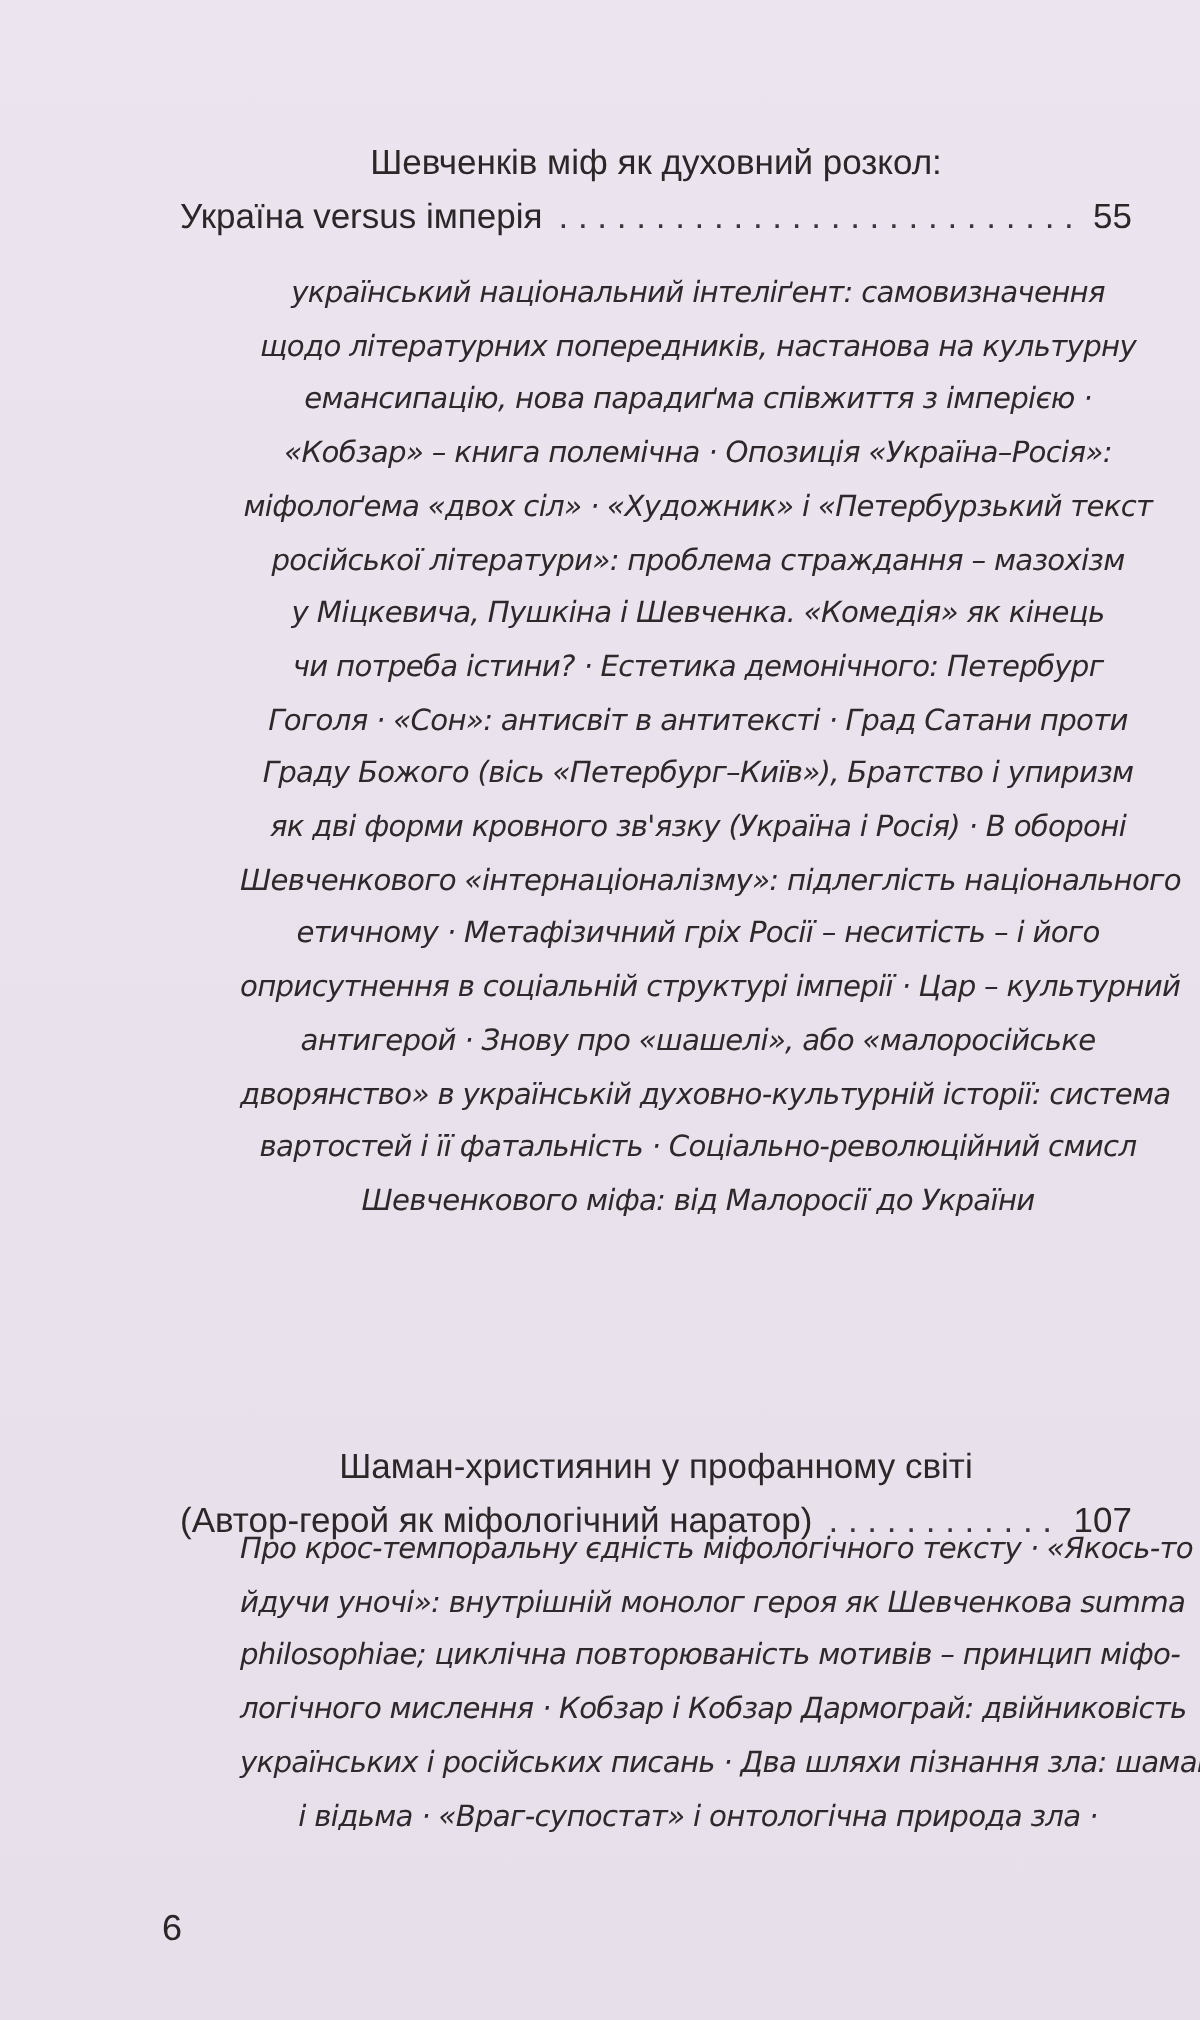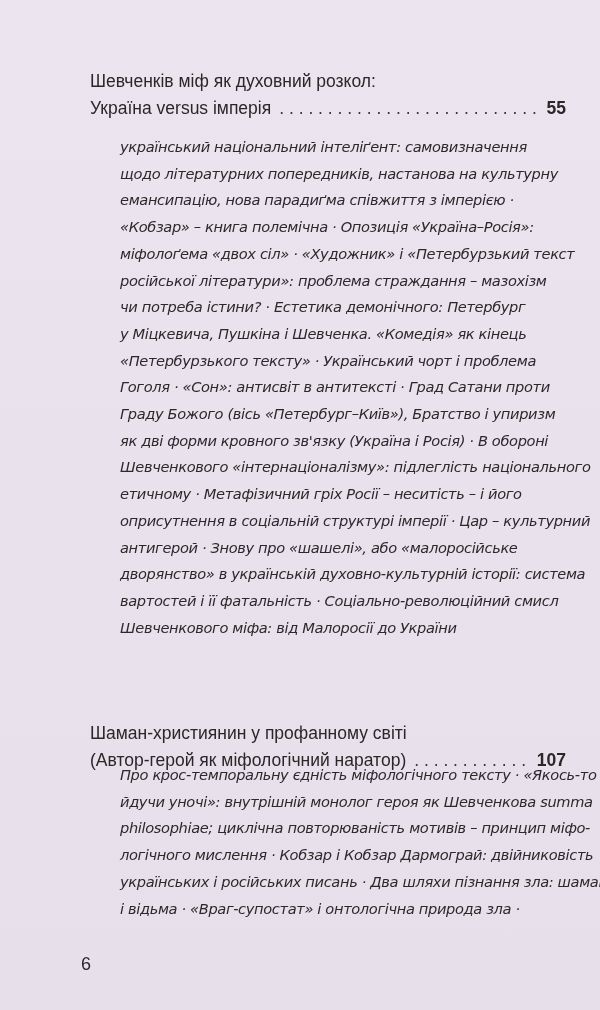--- a/index.html
+++ b/index.html
@@ -13,20 +13,21 @@
       position: relative;
       overflow: hidden;
       color: #2a2628;
     }
     .page {
       position: absolute;
       left: 0; top: 0;
       width: 600px;
       height: 1010px;
       background: linear-gradient(180deg, #ece4ee 0%, #e9e1eb 50%, #e7dfe9 100%);
+      text-align: center;
     }
     .entry-title {
       position: absolute;
       left: 90px;
       width: 476px;
       font-family: "Liberation Sans", sans-serif;
       font-size: 17.5px;
       line-height: 27px;
       color: #2b2729;
     }
@@ -45,21 +46,20 @@
       margin: 0 6px 0 8px;
       letter-spacing: 3.2px;
       color: #3a3537;
     }
     .leader-dots::before {
       content: ". . . . . . . . . . . . . . . . . . . . . . . . . . . . . . . . . . . . . . . . . . . . . . . . . . . . . . . . . . .";
       letter-spacing: 0px;
     }
     .page-num {
       flex: none;
-      font-weight: bold;
     }
     .entry-desc {
       position: absolute;
       left: 120px;
       width: 458px;
       font-family: "DejaVu Sans", sans-serif;
       font-style: italic;
       font-size: 14.6px;
       line-height: 26.7px;
       color: #2d292b;
@@ -92,23 +92,22 @@
     </span>
   </div>
 
   <div class="entry-desc" style="top:134px;">
     <span class="line">український національний інтеліґент: самовизначення</span>
     <span class="line">щодо літературних попередників, настанова на культурну</span>
     <span class="line">емансипацію, нова парадиґма співжиття з імперією ·</span>
     <span class="line">«Кобзар» – книга полемічна · Опозиція «Україна–Росія»:</span>
     <span class="line">міфолоґема «двох сіл» · «Художник» і «Петербурзький текст</span>
     <span class="line">російської літератури»: проблема страждання – мазохізм</span>
+    <span class="line">у Міцкевича, Пушкіна і Шевченка. «Комедія» як кінець</span>
     <span class="line">чи потреба істини? · Естетика демонічного: Петербург</span>
-    <span class="line">у Міцкевича, Пушкіна і Шевченка. «Комедія» як кінець</span>
-    <span class="line">«Петербурзького тексту» · Український чорт і проблема</span>
     <span class="line">Гоголя · «Сон»: антисвіт в антитексті · Град Сатани проти</span>
     <span class="line">Граду Божого (вісь «Петербург–Київ»), Братство і упиризм</span>
     <span class="line">як дві форми кровного зв'язку (Україна і Росія) · В обороні</span>
     <span class="line">Шевченкового «інтернаціоналізму»: підлеглість національного</span>
     <span class="line">етичному · Метафізичний гріх Росії – неситість – і його</span>
     <span class="line">оприсутнення в соціальній структурі імперії · Цар – культурний</span>
     <span class="line">антигерой · Знову про «шашелі», або «малоросійське</span>
     <span class="line">дворянство» в українській духовно-культурній історії: система</span>
     <span class="line">вартостей і її фатальність · Соціально-революційний смисл</span>
     <span class="line">Шевченкового міфа: від Малоросії до України</span>

